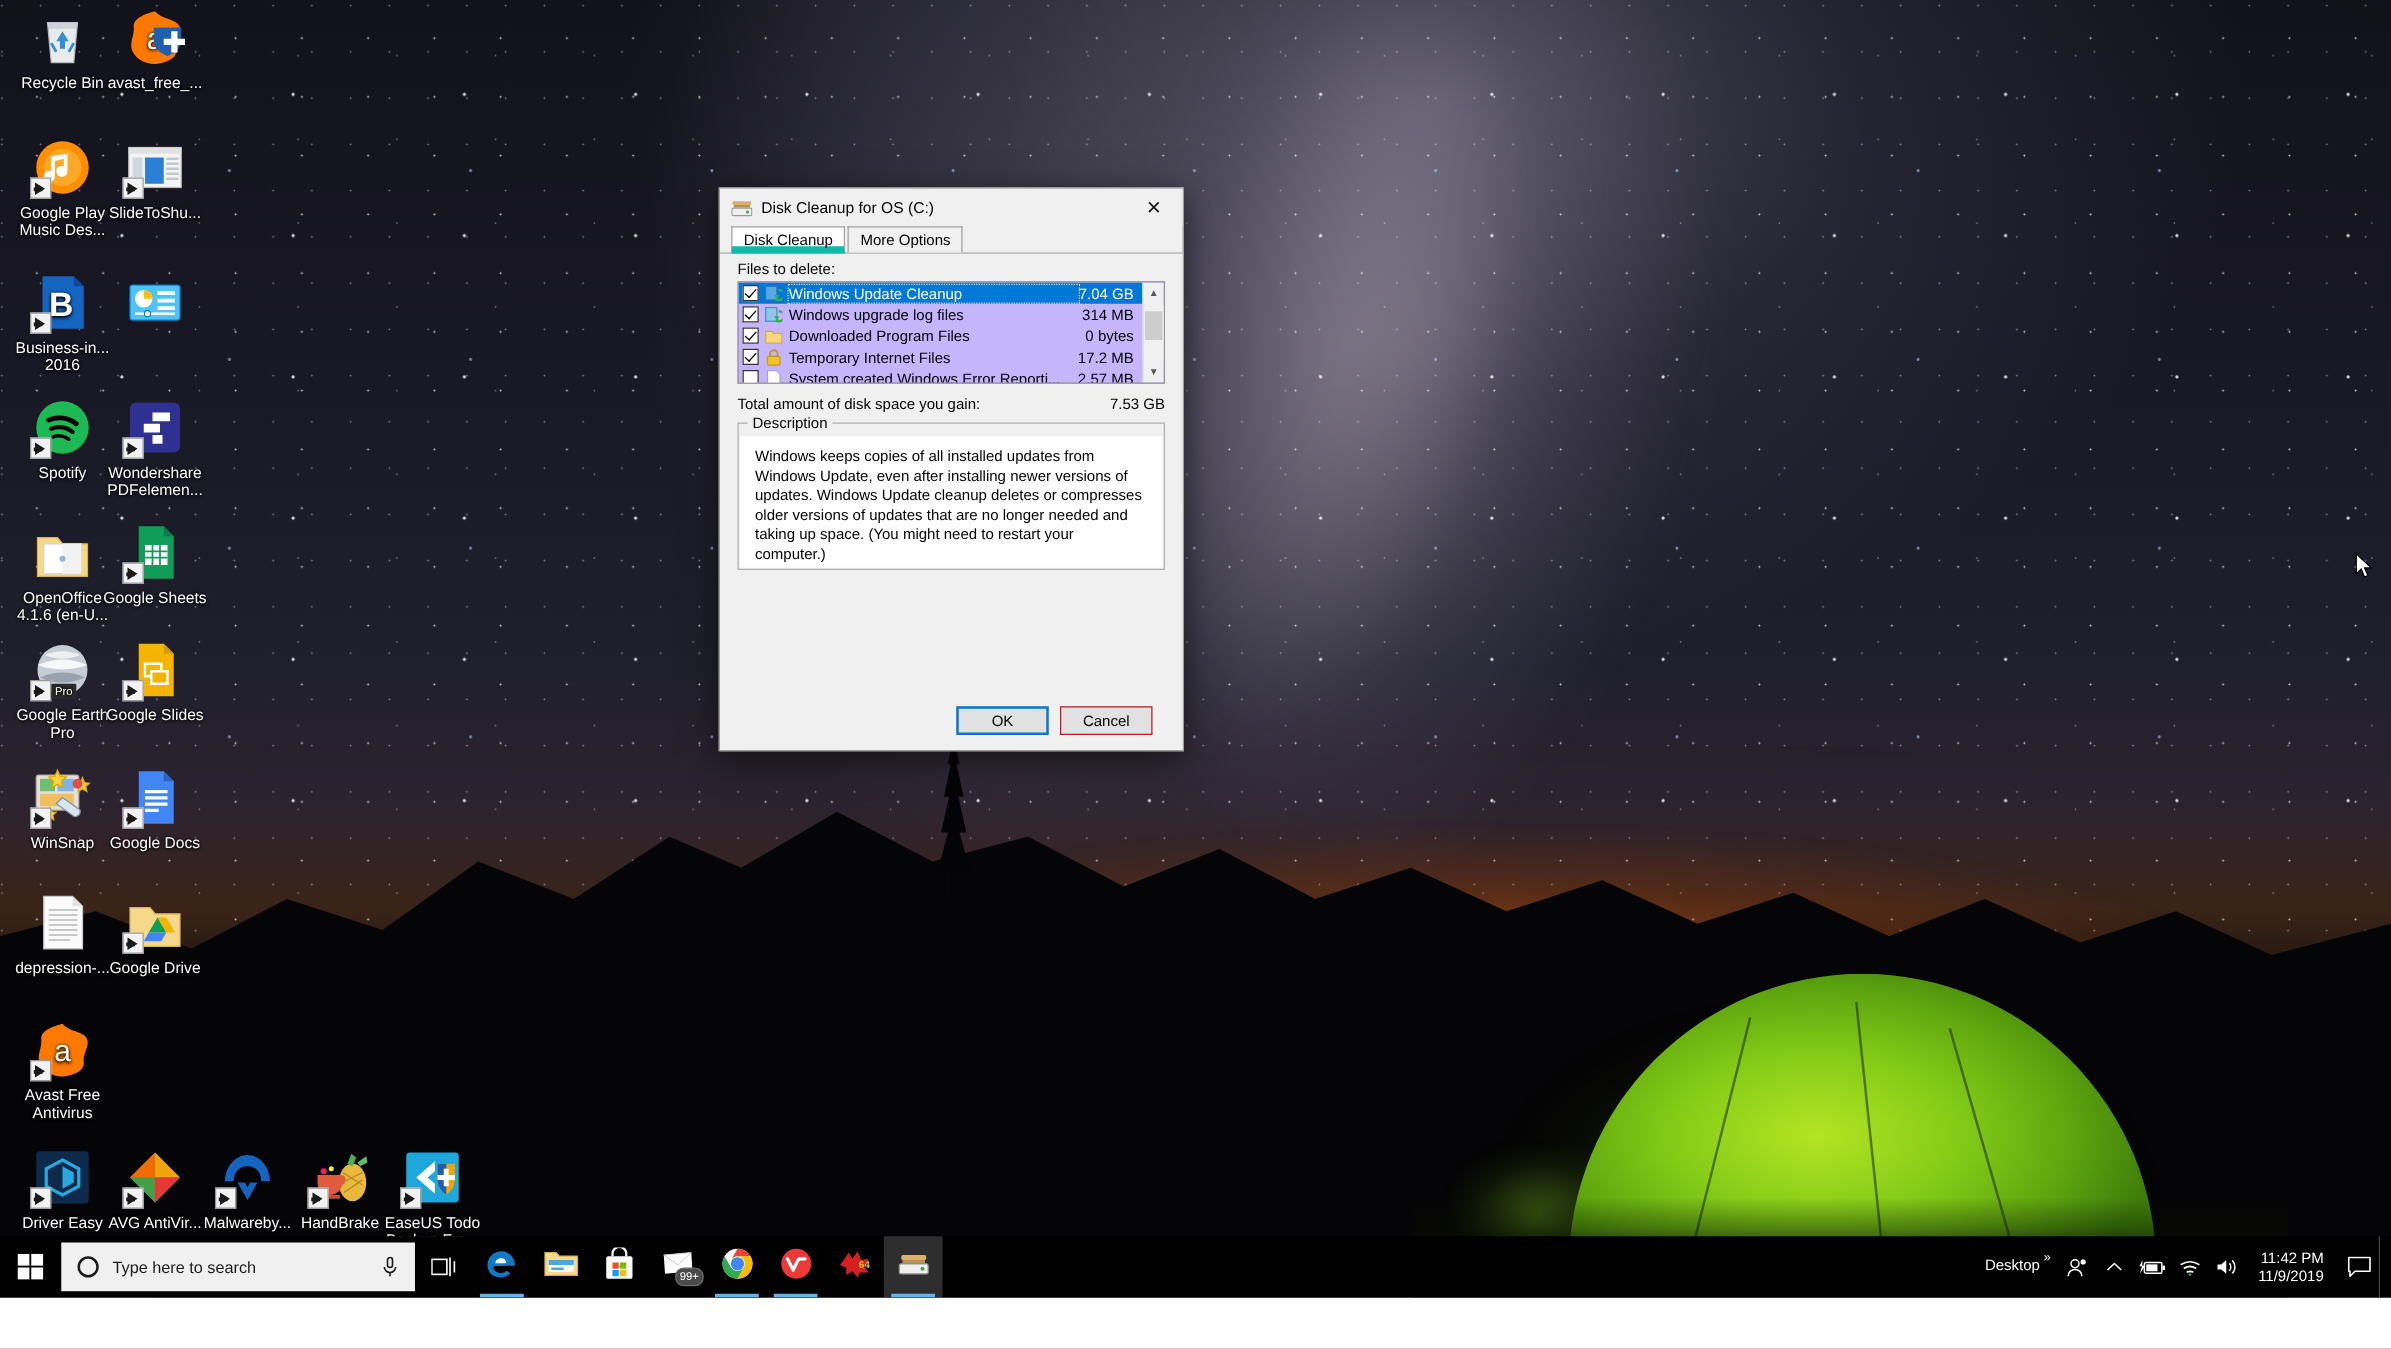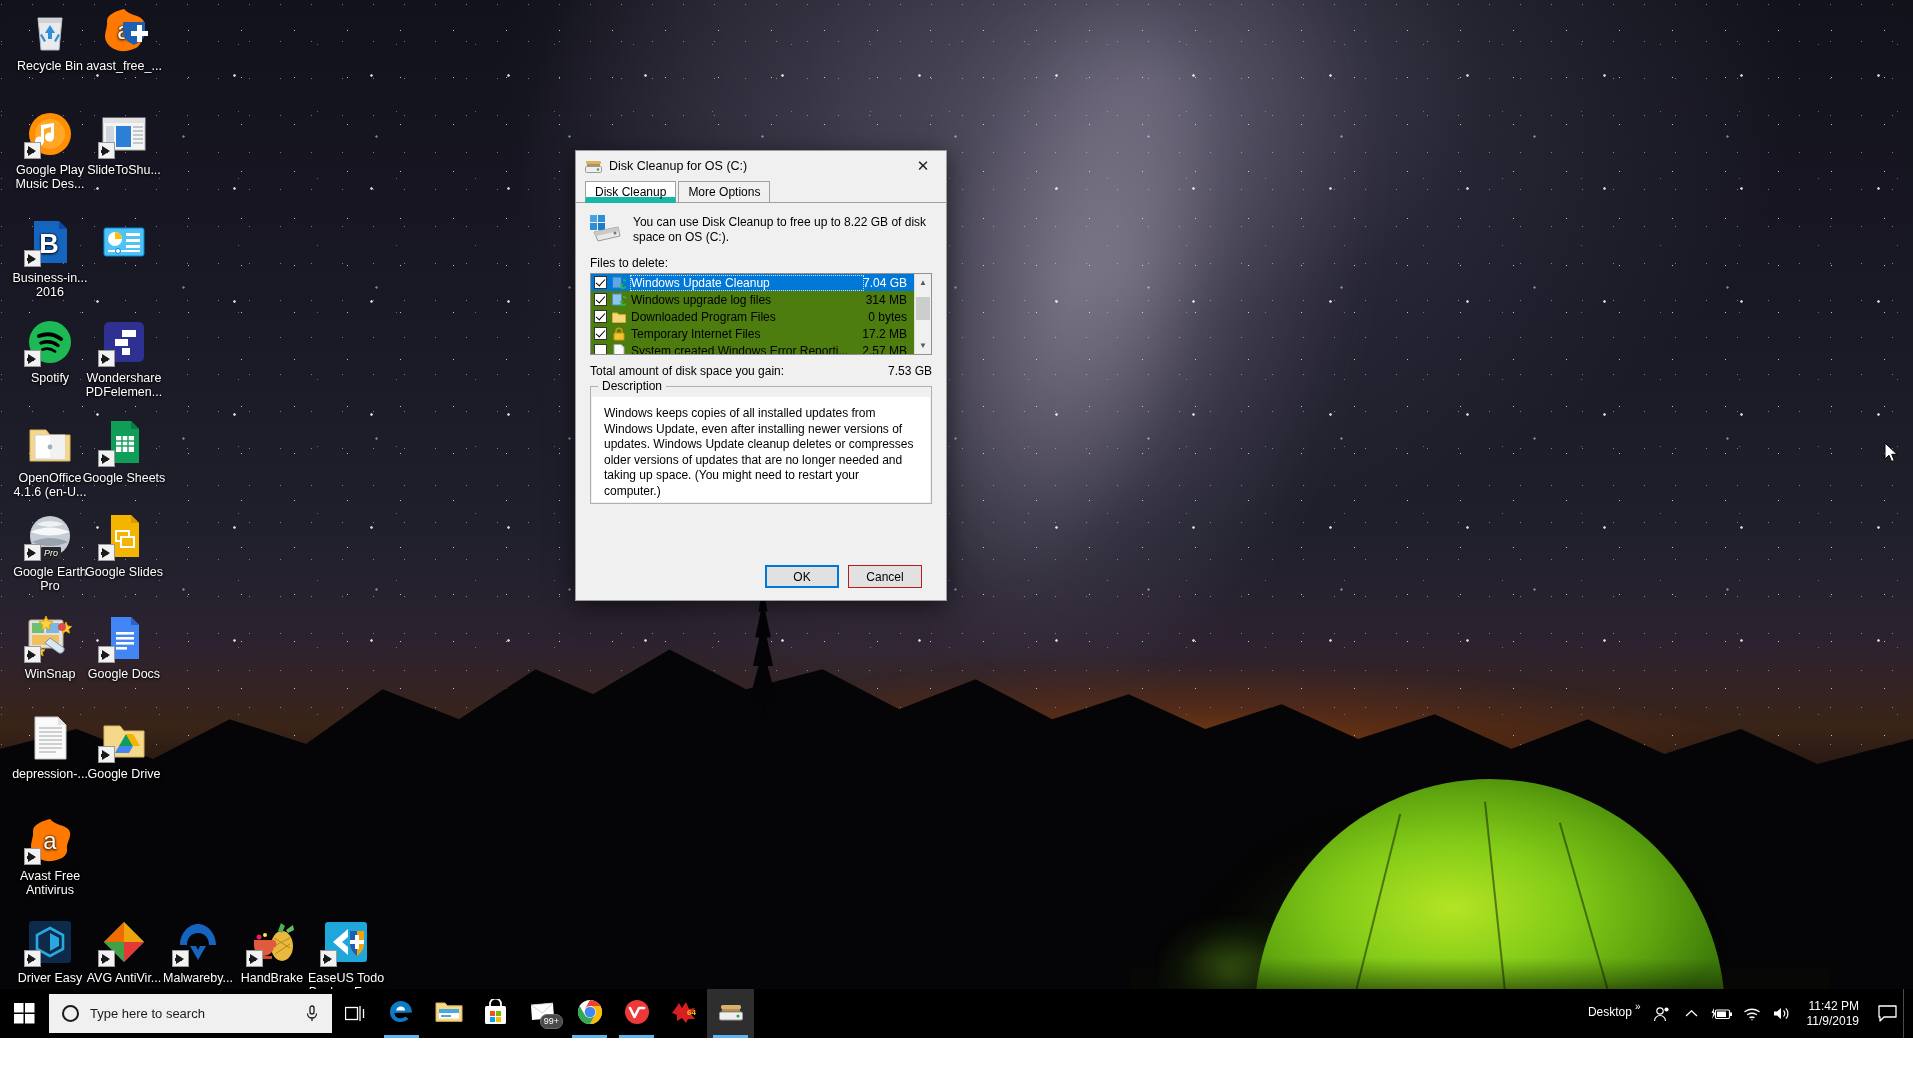--- a/index.html
+++ b/index.html
@@ -172,21 +172,20 @@
     content: "";
     position: absolute; left: 2px; top: 7px;
     width: 7px; height: 3px;
     background: #1a1a1a;
   }
   .pro-badge {
     position: absolute; left: 15px; bottom: 1px;
     background: #2b2b2b; color: #fff;
     font-size: 9px; padding: 0 3px; line-height: 12px;
     border-radius: 1px;
-    font-style: italic;
   }
 
   
   #dialog {
     position: absolute;
     left: 575px; top: 150px;
     width: 372px; height: 451px;
     background: #f0f0f0;
     border: 1px solid #9b9b9b;
     box-shadow: 0 5px 24px rgba(0,0,0,0.55);
@@ -253,21 +252,21 @@
     gap: 11px;
   }
   #dlg-intro .big-disk { width: 34px; height: 28px; position: relative; flex: 0 0 34px; }
   #dlg-intro-text { font-size: 12px; line-height: 15px; padding-top: 1px; }
 
   #dlg-files-label { padding: 5px 0 3px 14px; font-size: 12px; }
 
   #dlg-list-wrap {
     margin: 0 14px;
     height: 82px;
-    background: #4d7c0f;
+    background: #c4b5fd;
     border: 1px solid #919191;
     display: flex;
     overflow: hidden;
     position: relative;
   }
   #dlg-list { flex: 1; overflow: hidden; }
   .frow {
     display: flex; align-items: center;
     height: 17px;
     padding-left: 3px;
@@ -746,34 +745,20 @@
       <div id="dlg-close">✕</div>
     </div>
 
     <div id="dlg-tabs">
         <div class="dlg-tab active">Disk Cleanup</div>
         <div class="dlg-tab">More Options</div>
       </div>
 
     <div id="dlg-body">
 
-      <div id="dlg-intro">
-        <span class="big-disk">
-          <svg width="34" height="28" viewBox="0 0 34 28">
-            <rect x="2" y="1" width="7" height="7" fill="#4aa3e0"></rect>
-            <rect x="10" y="1" width="7" height="7" fill="#2b8fd6"></rect>
-            <rect x="2" y="9" width="7" height="7" fill="#2b8fd6"></rect>
-            <rect x="10" y="9" width="7" height="7" fill="#1e7cc4"></rect>
-            <path d="M6 18 L30 13 L32 22 L10 27 Z" fill="#e8e8e8" stroke="#9a9a9a" stroke-width="1"></path>
-            <path d="M6 18 L30 13 L31 17 L8 22 Z" fill="#c9c9c9"></path>
-            <circle cx="27" cy="19" r="1.5" fill="#777"></circle>
-          </svg>
-        </span>
-        <div id="dlg-intro-text">You can use Disk Cleanup to free up to 8.22 GB of disk space on OS (C:).</div>
-      </div>
 
       <div id="dlg-files-label">Files to delete:</div>
 
       <div id="dlg-list-wrap">
         <div id="dlg-list">
             <div class="frow sel">
               <span class="fcheck on"></span>
               <span class="ficon"><svg width="14" height="14" viewBox="0 0 14 14">
                   <rect x="0.5" y="1" width="9" height="11" fill="#5aa9e6" stroke="#2a77b8"></rect>
                   <path d="M11 3 a5 5 0 1 1 -3 9 l1.5-2 a3 3 0 1 0 1.5-5z" fill="#2fb24b"></path>

